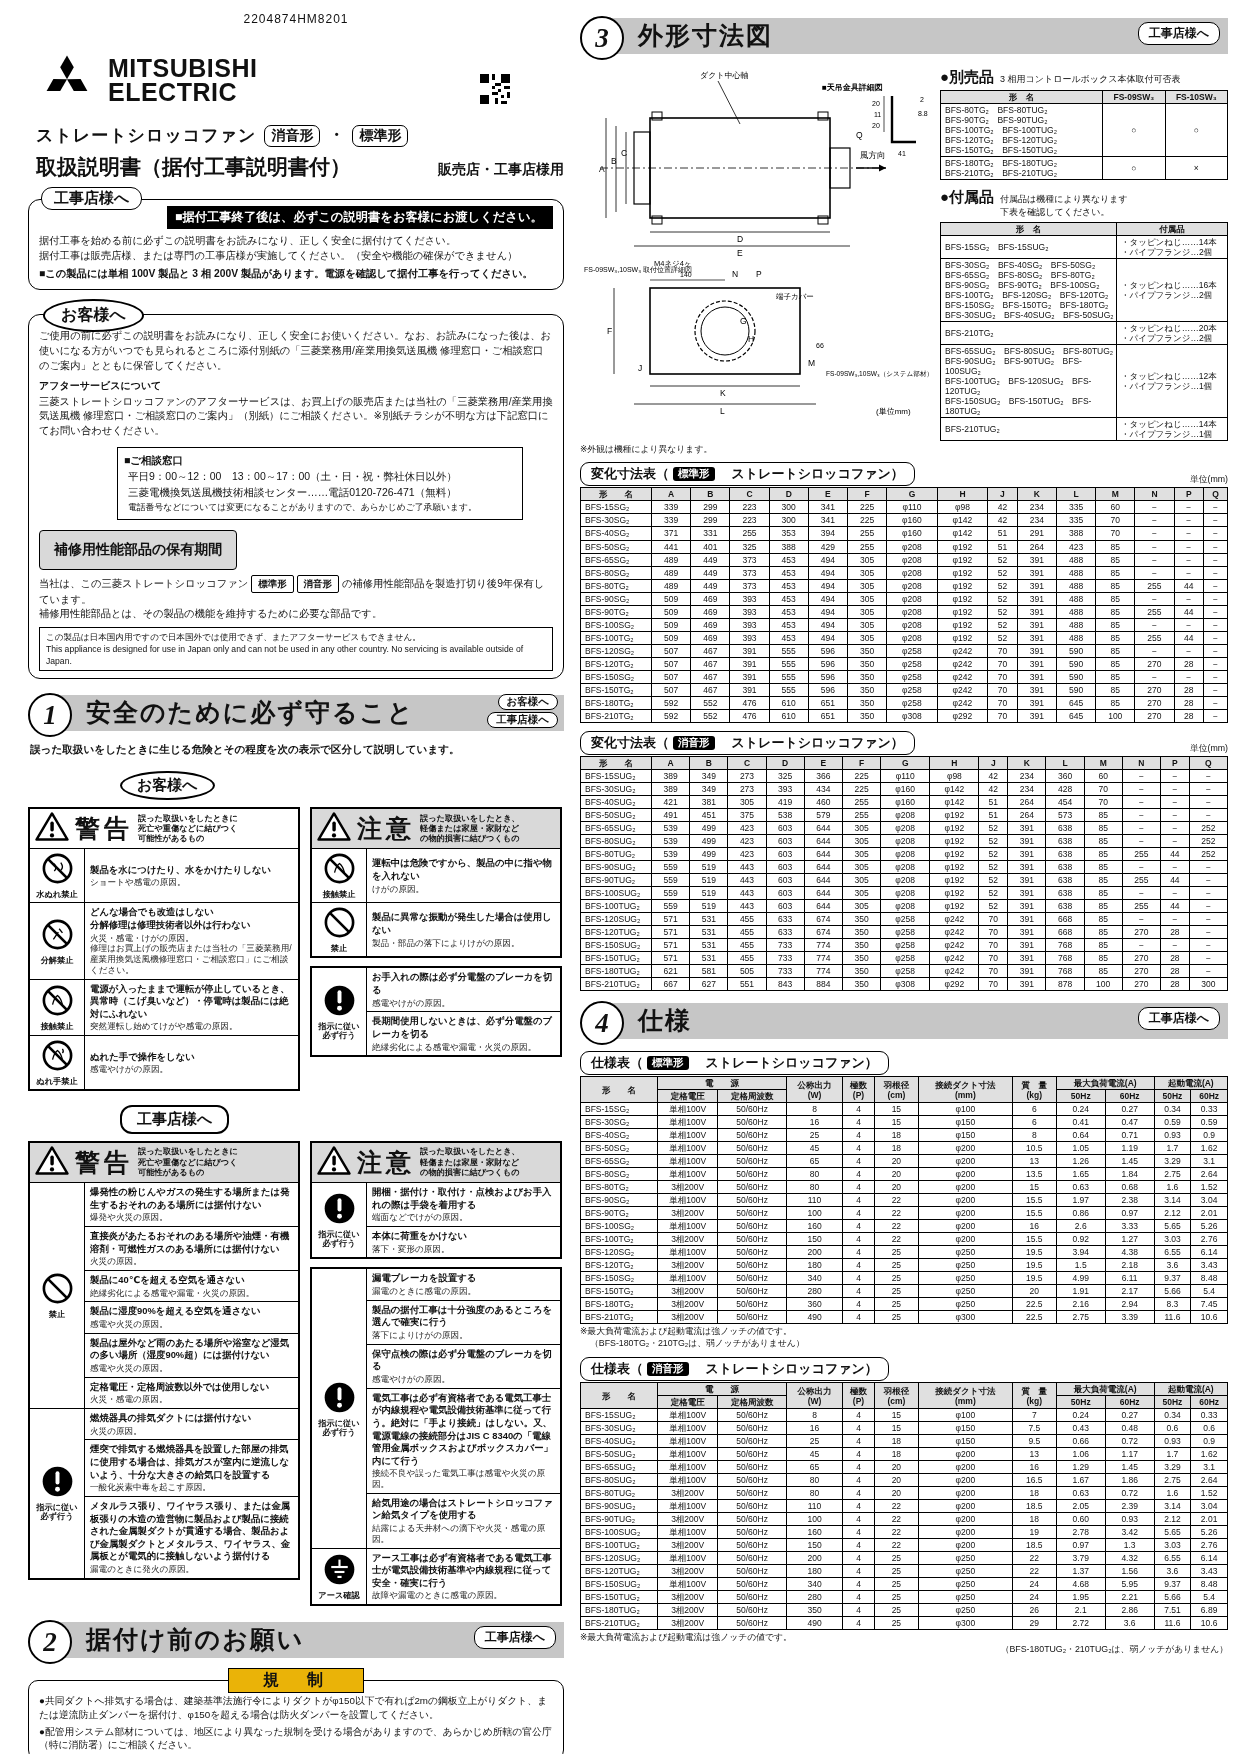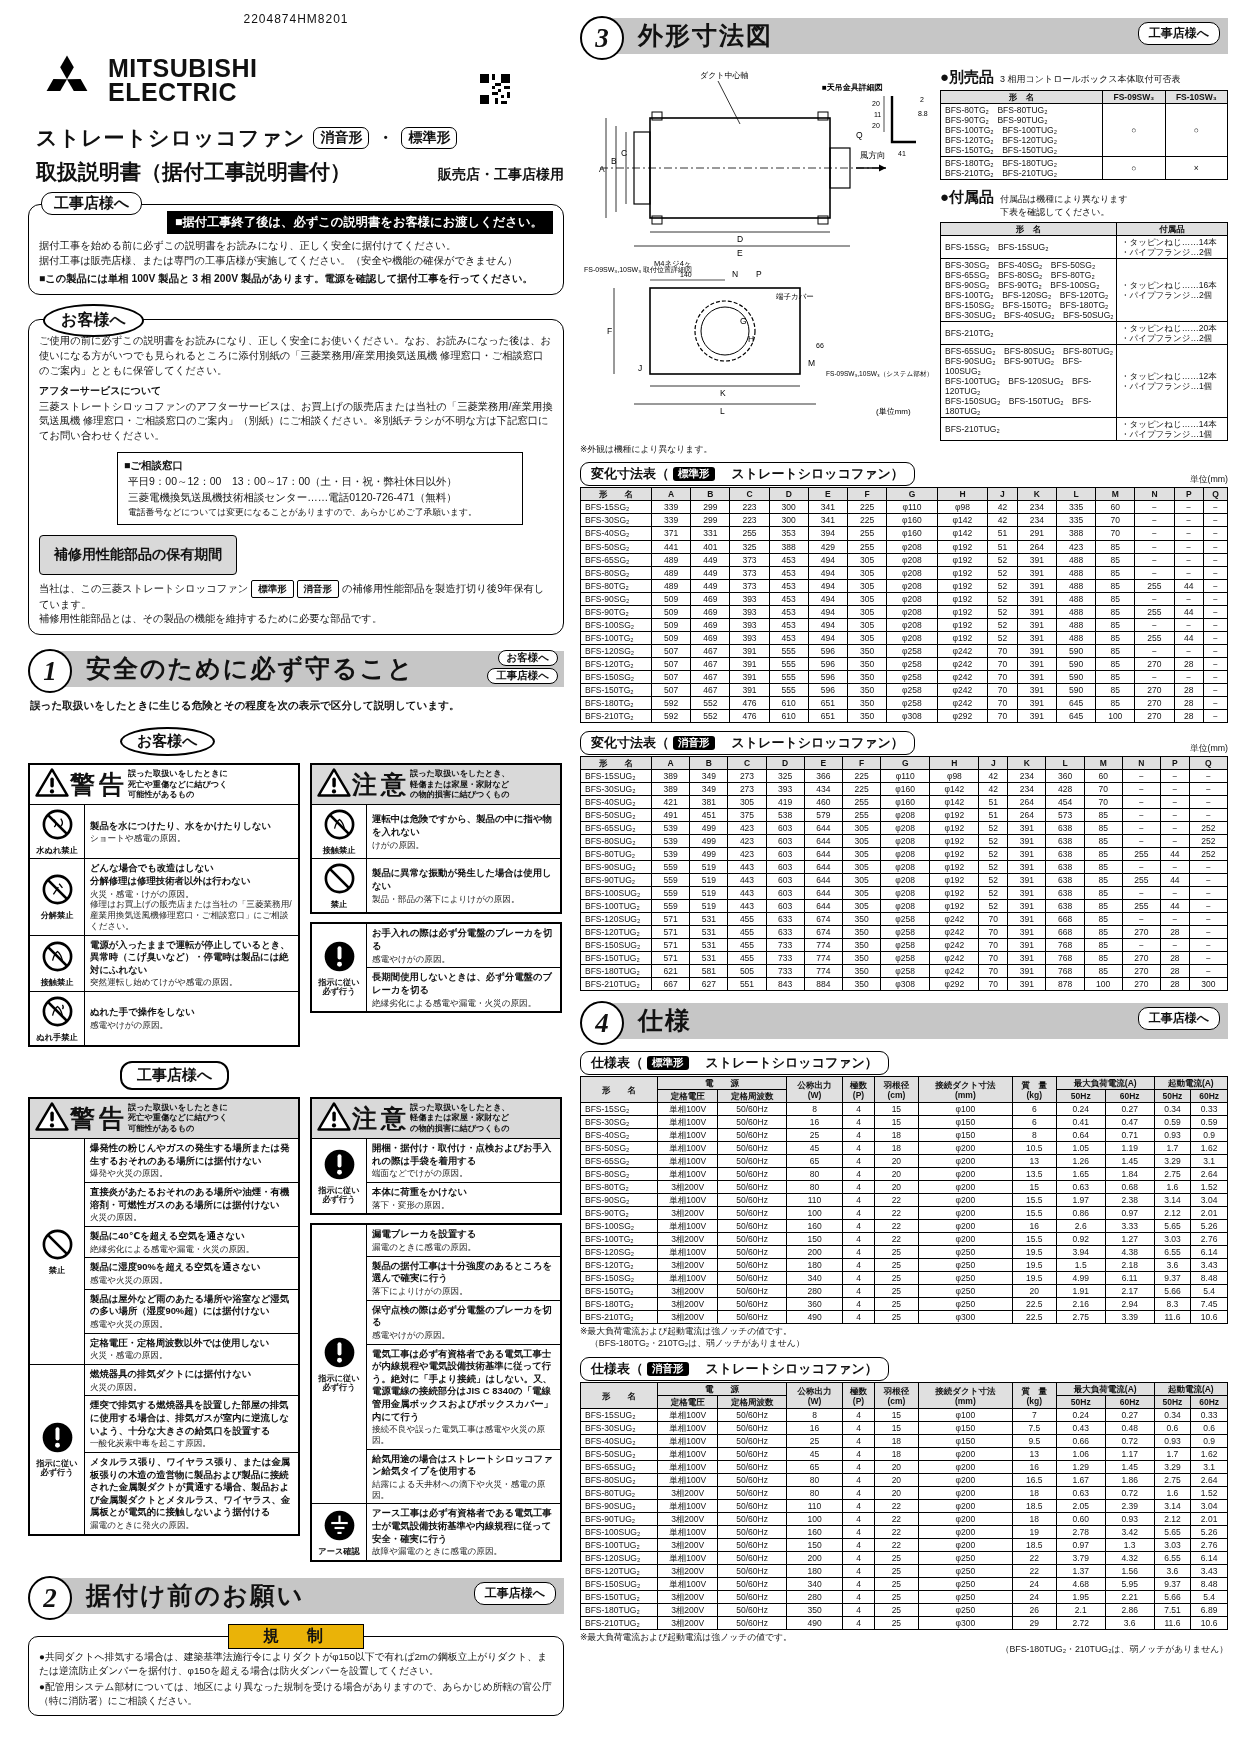--- a/index.html
+++ b/index.html
@@ -8,21 +8,21 @@
   .pre{white-space:pre-line;}
   .col-left{position:absolute;left:28px;top:12px;width:536px;}
   .col-right{position:absolute;left:580px;top:12px;width:648px;}
 
   .docnum{text-align:center;font-size:12px;letter-spacing:1px;margin-bottom:26px;}
   .qr{position:absolute;right:54px;top:62px;}
 
   .brand{display:flex;align-items:center;gap:10px;margin-left:8px;}
   .brandname{font-weight:bold;font-size:25px;line-height:0.95;letter-spacing:0.5px;}
   .prodline{margin:14px 0 4px 8px;display:flex;align-items:center;gap:8px;}
-  .prodttl{font-size:21px;font-weight:bold;letter-spacing:1px;}
+  .prodttl{font-size:17px;font-weight:bold;letter-spacing:1px;}
   .obdg{display:inline-block;border:1.8px solid #000;border-radius:7px;padding:1px 6px;font-size:14px;font-weight:bold;background:#fff;}
   .dot{font-weight:bold;}
   .manualline{margin:6px 0 14px 8px;display:flex;align-items:baseline;justify-content:space-between;}
   .manttl{font-size:21px;font-weight:bold;}
   .aud{font-size:14px;font-weight:bold;}
 
   .rbox{border:1.6px solid #000;border-radius:12px;padding:8px 10px 7px;position:relative;margin-bottom:14px;background:#fff;}
   .boxtag{position:absolute;top:-13px;left:12px;border:1.8px solid #000;border-radius:11px;background:#fff;
           padding:1px 12px;font-size:15px;font-weight:bold;}
   .banner{background:#000;color:#fff;font-weight:bold;font-size:12.3px;padding:3px 8px;margin:-2px 0 5px 128px;}
@@ -50,21 +50,21 @@
   .secintro{font-size:10.6px;font-weight:bold;margin:0 0 14px 2px;}
 
   .centerbadge{position:relative;height:24px;margin:18px 0 8px;}
   .centerbadge .oval2{position:absolute;left:92px;top:-4px;border:2.4px solid #000;border-radius:50%;
                       background:#fff;padding:3px 15px;font-size:15px;font-weight:bold;}
   .safgrid{display:grid;grid-template-columns:272px 252px;gap:10px;align-items:start;}
   .saftbl{border-collapse:collapse;width:100%;border:2px solid #000;background:#fff;}
   .saftbl td{border:1.2px solid #000;vertical-align:middle;}
   .safhead{padding:2px 4px;}
   .safhead.shaded{background:#d9d9d9;}
-  .sh-flex{display:flex;align-items:center;}
+  .sh-flex{display:flex;align-items:center;gap:5px;}
   .saflabel{font-size:25px;font-weight:bold;letter-spacing:4px;}
   .safdesc{font-size:8.2px;line-height:1.25;font-weight:bold;}
   .icell{width:52px;text-align:center;padding:3px 1px;}
   .ilab{font-size:8.2px;font-weight:bold;line-height:1.1;margin-top:1px;}
   .ctext{padding:3px 5px;font-size:9.3px;line-height:1.25;}
   .ctext b{font-size:9.4px;}
   .cdesc{font-size:8.6px;color:#222;margin-top:1px;}
   .mt8{margin-top:8px;}
 
   .tbox{border:1.6px solid #000;border-radius:10px;padding:10px 10px 7px;position:relative;margin:16px 0 10px;}
@@ -154,20 +154,24 @@
         <div>三菱電機換気送風機技術相談センター……電話0120-726-471（無料）</div>
         <div class="small">電話番号などについては変更になることがありますので、あらかじめご了承願います。</div>
       </div>
       <div class="keepttl">補修用性能部品の保有期間</div>
       <div class="btxt">
         <span>当社は、この三菱ストレートシロッコファン</span>
         <span class="obdg" style="font-size:9.5px;border-radius:2px;border-width:1px;">標準形</span>
         <span class="obdg" style="font-size:9.5px;border-radius:2px;border-width:1px;">消音形</span>
         <span>の補修用性能部品を製造打切り後9年保有しています。</span>
         <div>補修用性能部品とは、その製品の機能を維持するために必要な部品です。</div>
+      </div>
+      <div class="notice">
+        <div>この製品は日本国内用ですので日本国外では使用できず、またアフターサービスもできません。</div>
+        <div>This appliance is designed for use in Japan only and can not be used in any other country. No servicing is available outside of Japan.</div>
       </div>
     </div>
 
     <div class="sec">
       <div class="bar"></div>
       <div class="num">1</div>
       <div class="ttl">安全のために必ず守ること</div>
       <div class="tags">
         <span class="minipill">お客様へ</span>
         <span class="minipill">工事店様へ</span>

